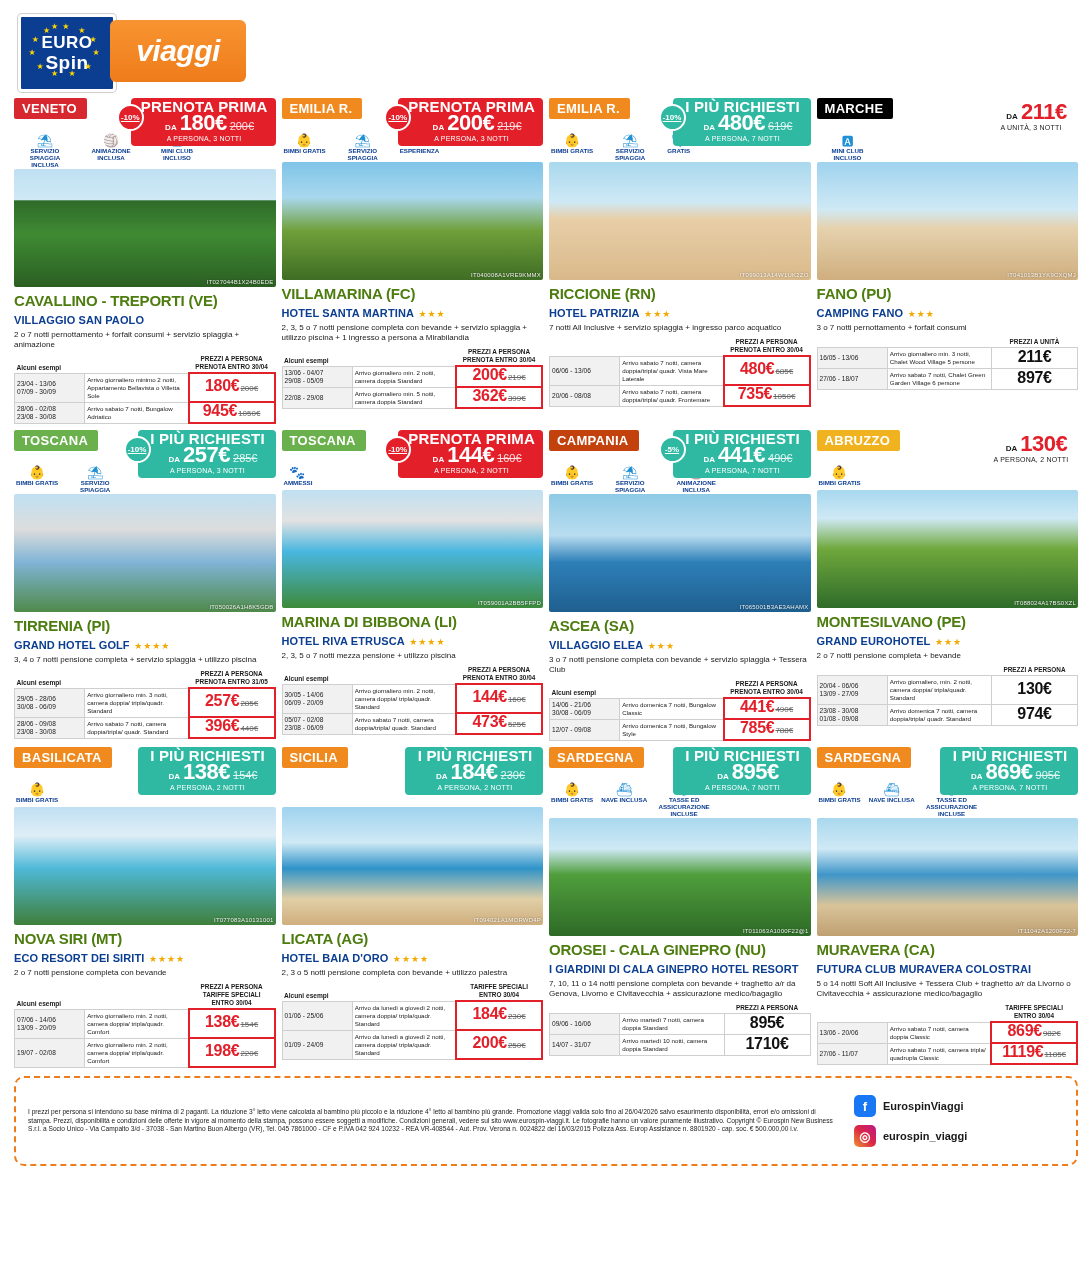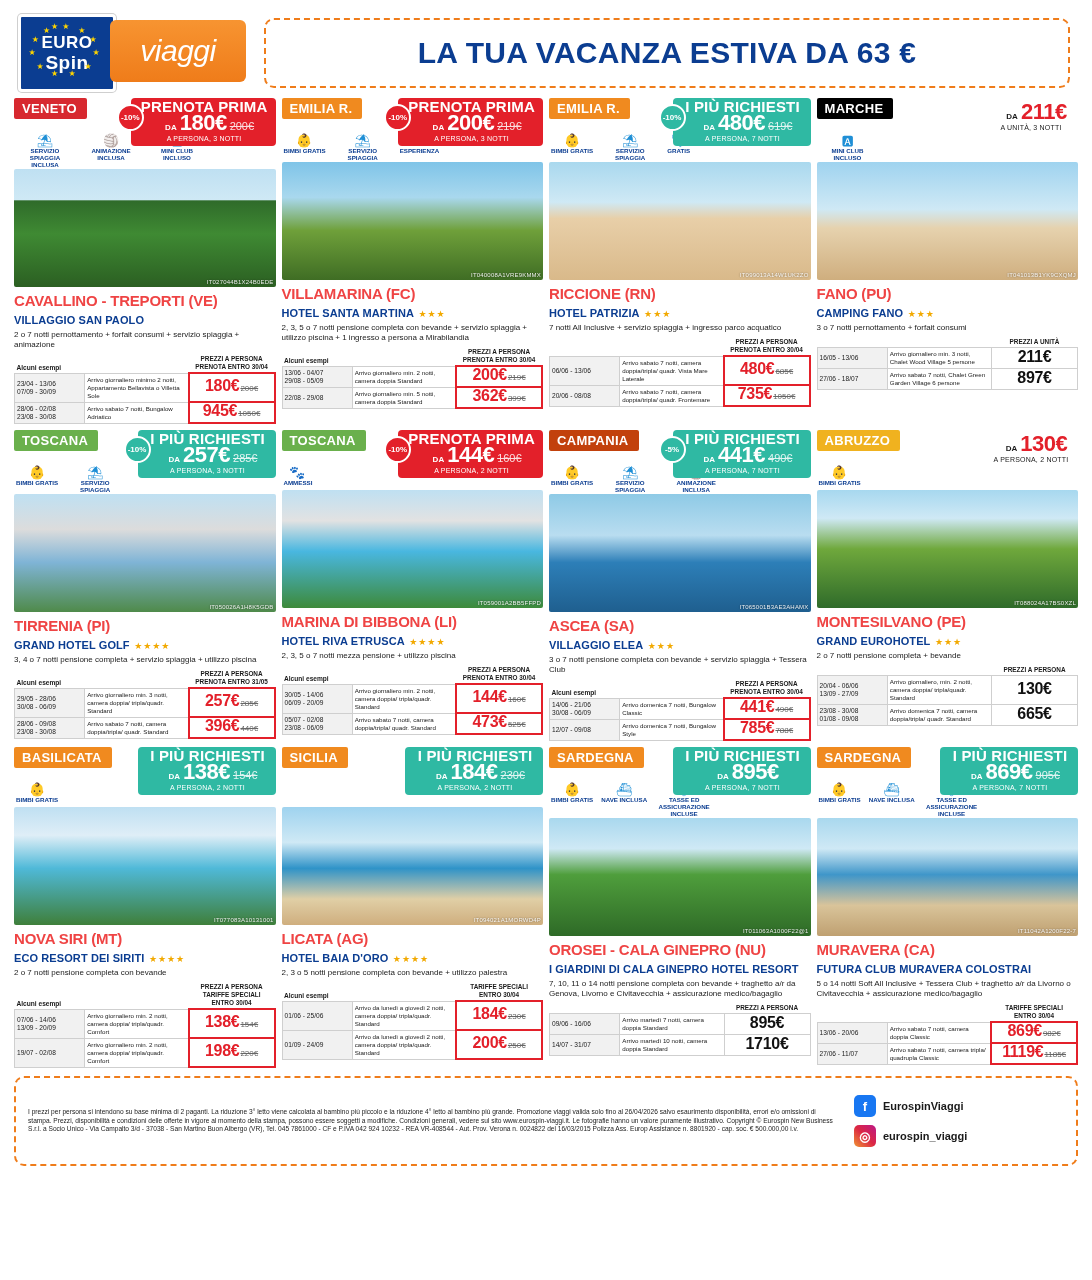--- a/index.html
+++ b/index.html
@@ -25,21 +25,21 @@
   }
   .logo-left .euro { font-size:17px; font-weight:bold; letter-spacing:.5px; line-height:1; }
   .logo-left .spin { font-size:19px; font-weight:bold; letter-spacing:.5px; line-height:1; margin-top:2px;}
   .eu-stars { position:absolute; inset:6px; border-radius:3px; pointer-events:none; }
   .eu-stars span { position:absolute; color:#ffd500; font-size:8px; line-height:8px; }
   .logo-right {
     position:absolute; left:92px; top:6px; width:136px; height:62px;
     background:linear-gradient(180deg,#f79431,#ef7c1a);
     border-radius:6px; display:flex; align-items:center; justify-content:center;
   }
-  .logo-right span { color:#fff; font-size:30px; font-weight:normal; font-style:italic; letter-spacing:-.5px;}
+  .logo-right span { color:#fff; font-size:30px; font-weight:bold; font-style:italic; letter-spacing:-.5px;}
   .headline {
     flex:1; border:2px dashed #ef7c1a; border-radius:10px;
     text-align:center; padding:16px 10px; margin-right:4px;
   }
   .headline span { font-size:30px; font-weight:bold; color:#0b3d91; letter-spacing:.3px; }
 
   
   .grid { display:grid; grid-template-columns:repeat(4, 1fr); gap:6px 6px; padding:0 14px; }
   .card { position:relative; }
 
@@ -62,21 +62,21 @@
   .promo .psub { font-size:7px; display:block; letter-spacing:.2px; line-height:9px;}
   .promo.red { background:#e3202a; }
   .promo.green { background:#2fb9a3; }
   .promo.plain { background:transparent; color:#1a1a1a; min-width:96px; }
   .promo.plain .price { color:#e3202a; }
   .promo.plain .da { color:#1a1a1a; }
   .promo.plain .psub { color:#1a1a1a; }
   .disc {
     position:absolute; left:-14px; top:6px; width:27px; height:27px; border-radius:50%;
     background:#e3202a; color:#fff; font-size:8px; font-weight:bold;
-    display:flex; align-items:center; justify-content:center; border:2px solid #fff;
+    display:flex; align-items:center; justify-content:center; border:2px solid #fff;text-decoration:underline;
   }
   .disc.green { background:#2fb9a3; }
 
   
   .feats { display:flex; gap:8px; align-items:flex-start; min-height:26px; padding:2px 0 1px 2px; }
   .feat { text-align:center; width:auto; }
   .feat .fi { font-size:13px; line-height:13px; color:#1f8fd6; }
   .feat .fl { font-size:6.2px; font-weight:bold; color:#0b3d91; line-height:7px; display:block; max-width:58px; }
 
   
@@ -104,21 +104,21 @@
   .ph9 { background:
       linear-gradient(180deg,#bfe0f2 0%,#dfeef7 24%,#4fb9d8 52%,#3f7f3a 100%); }
   .ph10 { background:
       linear-gradient(180deg,#9fd3ef 0%,#cfe9f5 30%,#2f93c8 52%,#e0cfa6 78%,#cfae7e 100%); }
   .ph11 { background:
       linear-gradient(180deg,#a9d8ee 0%,#cfe9f5 26%,#4f9e3c 48%,#2e6a27 100%); }
   .ph12 { background:
       linear-gradient(180deg,#a9d8ee 0%,#cfe9f5 26%,#3f96c9 48%,#d9c49a 74%,#bfa071 100%); }
 
   
-  .loc { font-size:15px; font-weight:bold; color:#ef4444; margin:5px 0 1px; letter-spacing:-.2px;}
+  .loc { font-size:15px; font-weight:bold; color:#4d7c0f; margin:5px 0 1px; letter-spacing:-.2px;}
   .hotel { font-size:11px; font-weight:bold; color:#0b3d91; letter-spacing:.1px; }
   .stars { color:#f2a900; font-size:9px; letter-spacing:1px; }
   .desc { font-size:8px; color:#1a1a1a; margin:2px 0 4px; line-height:10px; }
 
   
   .ptab { width:100%; border-collapse:collapse; font-size:6.4px; }
   .ptab th { font-weight:bold; text-align:left; padding:1px 2px; vertical-align:bottom; line-height:8px;}
   .ptab th.r { text-align:center; }
   .ptab td { border:1px solid #cfcfcf; padding:2px 2px; vertical-align:middle; line-height:8px; background:#fff;}
   .ptab td.dates { width:27%; background:#f1f1f1; font-size:6.6px; }
@@ -165,23 +165,20 @@
           <span style="left:20%;top:6%">★</span>
             <span style="left:30%;top:0">★</span>
         </div>
         <div class="euro">EURO</div>
         <div class="spin">Spin</div>
       </div>
       <div class="logo-right">
         <span>viaggi</span>
       </div>
     </div>
-    <div class="headline">
-      <span>LA TUA VACANZA ESTIVA DA 63 €</span>
-    </div>
   </div>
 
   <div class="grid" id="grid">
       <div class="card">
     <div class="banner">
       <div class="region" style="background:#d7282f">VENETO</div>
       <div class="promo red">
         <div class="disc">-10%</div>
         <span class="ptitle">PRENOTA PRIMA</span>
         <div class="pline">
@@ -576,21 +573,21 @@
         <th class="hdr-right r">PREZZI A PERSONA</th>
       </tr>
       <tr>
       <td class="dates">20/04 - 06/06<br>13/09 - 27/09</td>
       <td class="det">Arrivo giornaliero, min. 2 notti, camera doppia/ tripla/quadr. Standard</td>
       <td class="price plainblk"><span class="v">130€</span></td>
     </tr>
             <tr>
       <td class="dates">23/08 - 30/08<br>01/08 - 09/08</td>
       <td class="det">Arrivo domenica 7 notti, camera doppia/tripla/ quadr. Standard</td>
-      <td class="price plainblk"><span class="v">665€</span></td>
+      <td class="price plainblk"><span class="v">974€</span></td>
     </tr>
     </tbody>
         </table>
   </div>
       <div class="card">
     <div class="banner">
       <div class="region" style="background:#f08a1f">BASILICATA</div>
       <div class="promo green">
 
         <span class="ptitle">I PIÙ RICHIESTI</span>

